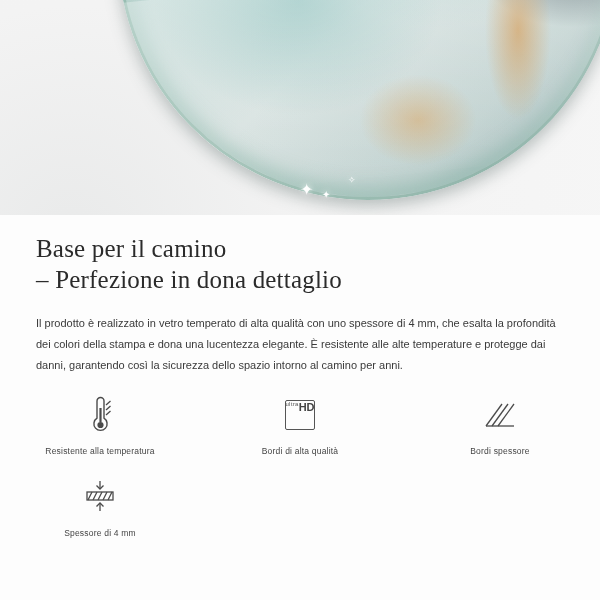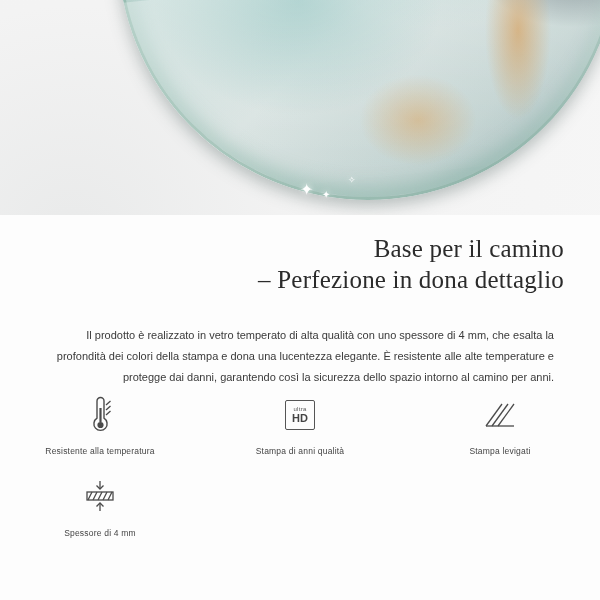--- a/index.html
+++ b/index.html
@@ -92,35 +92,34 @@
   .sparkle.s1 { left: 300px; top: 182px; font-size: 16px; }
   .sparkle.s2 { left: 322px; top: 190px; font-size: 10px; }
   .sparkle.s3 { left: 348px; top: 176px; font-size: 9px; }
 
   
   .content {
     position: absolute;
     left: 0;
     top: 215px;
     width: 600px;
-    text-align: right;
   }
   .headline {
     margin: 0;
     padding: 18px 36px 0 36px;
     font-family: "Liberation Serif", serif;
     font-weight: 400;
     font-size: 25px;
     line-height: 31px;
     color: #2b2b2b;
     letter-spacing: 0.2px;
   }
   .headline .line2 { display: block; }
   .body-copy {
-    margin: 12px;
+    margin: 0;
     padding: 18px 34px 0 36px;
     font-size: 11px;
     line-height: 21px;
     color: #3a3a3a;
   }
 
   
   .features {
     position: absolute;
     left: 0;
@@ -149,22 +148,22 @@
     text-align: left;
     letter-spacing: 0.2px;
   }
   svg { display: block; }
   .hd-box {
     width: 28px;
     height: 28px;
     border: 1.6px solid #555;
     border-radius: 2px;
     display: flex;
-    flex-direction: column;
-    align-items: center;
+    flex-direction: row;
+    align-items: flex-start;
     justify-content: center;
     line-height: 1;
   }
   .hd-box .ultra {
     font-size: 6px;
     color: #555;
     letter-spacing: 0.3px;
   }
   .hd-box .hd {
     font-size: 11px;
@@ -213,35 +212,35 @@
       <div class="feature-label">Resistente alla temperatura</div>
     </div>
 
     <div class="feature">
       <div class="feature-icon">
         <div class="hd-box">
           <span class="ultra">ultra</span>
           <span class="hd">HD</span>
         </div>
       </div>
-      <div class="feature-label">Stampa di anni qualità</div>
+      <div class="feature-label">Bordi di alta qualità</div>
     </div>
 
 
 
     <div class="feature">
       <div class="feature-icon">
         <svg width="36" height="34" viewBox="0 0 36 34" fill="none" stroke="#4a4a4a" stroke-width="1.3">
           <path d="M4 28L20 6"></path>
           <path d="M10 28L26 6"></path>
           <path d="M16 28L32 6"></path>
           <path d="M4 28h28"></path>
         </svg>
       </div>
-      <div class="feature-label">Stampa levigati</div>
+      <div class="feature-label">Bordi spessore</div>
     </div>
 
     <div class="feature">
       <div class="feature-icon">
         <svg width="36" height="36" viewBox="0 0 36 36" fill="none" stroke="#4a4a4a" stroke-width="1.3">
           <path d="M18 2v7"></path>
           <path d="M14.5 6.5L18 10l3.5-3.5"></path>
           <rect x="5" y="13" width="26" height="8"></rect>
           <path d="M6 21l4-8M11 21l4-8M16 21l4-8M21 21l4-8M26 21l4-8"></path>
           <path d="M18 32v-7"></path>

